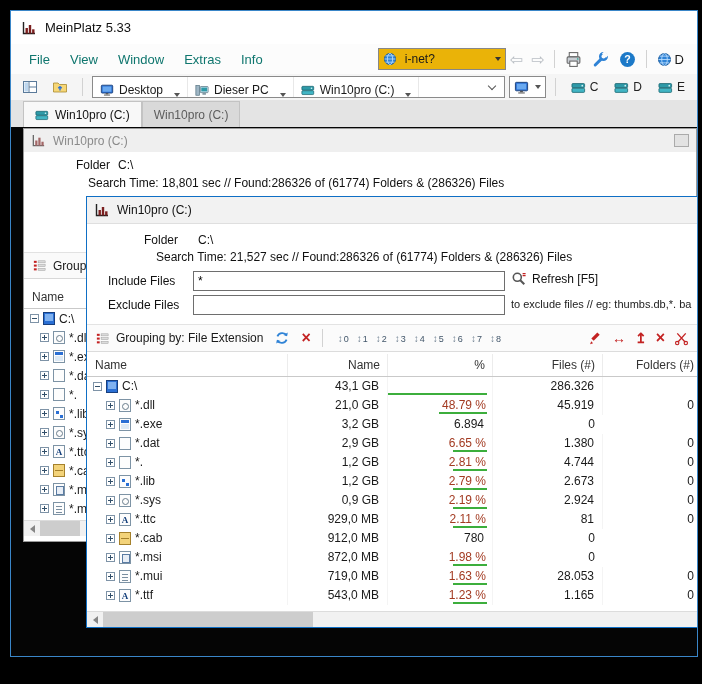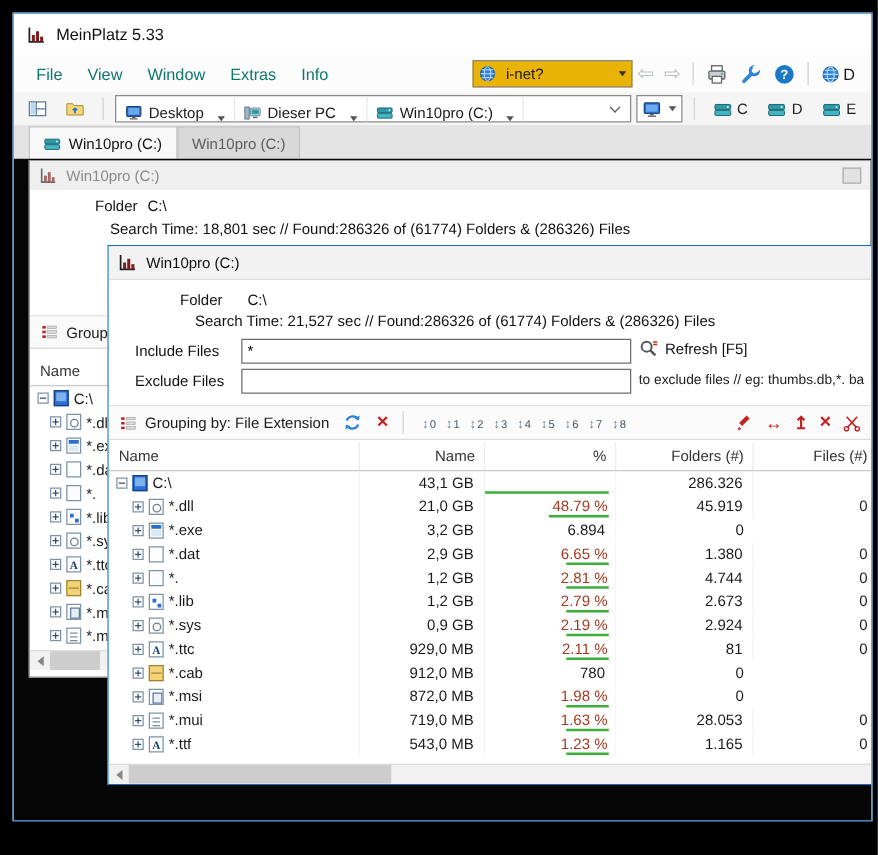--- a/index.html
+++ b/index.html
@@ -479,22 +479,22 @@
               <svg class="icon" width="15" height="15">
                   <use href="#sym-scissors"></use>
                 </svg>
             </div>
           </div>
 
           <div id="theader" class="grid-cols">
             <div class="hc hc-name">Name</div>
             <div class="hc hc-size">Name</div>
             <div class="hc hc-pct">%</div>
+            <div class="hc hc-files">Files (#)</div>
             <div class="hc hc-folders">Folders (#)</div>
-            <div class="hc hc-files">Files (#)</div>
           </div>
 
           <div id="tbody">
               <div class="trow grid-cols">
                 <div class="cell cname">
                   <span class="expander minus"></span>
                   <span class="ficon fi-monitor"></span>
                   <span>C:\</span>
                 </div>
                 <div class="cell csize">43,1 GB</div>

